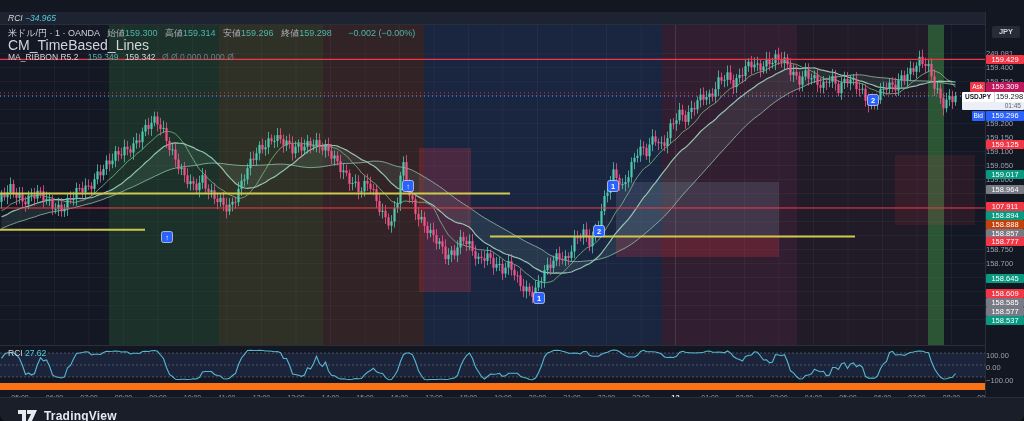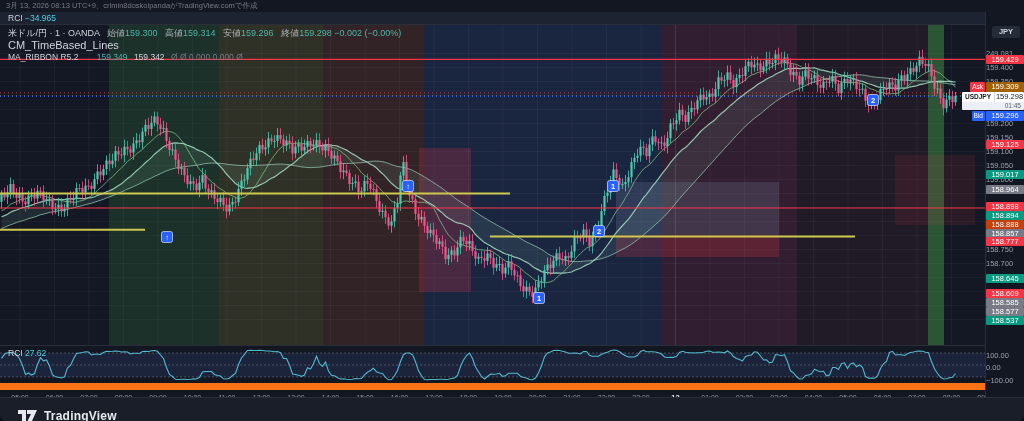--- a/index.html
+++ b/index.html
@@ -3,33 +3,33 @@
 <meta charset="utf-8">
 <style>
   html,body{margin:0;padding:0;background:#0b0e14;}
   *{box-sizing:border-box;}
   #app{position:relative;width:1024px;height:421px;background:#131722;overflow:hidden;
        font-family:"Liberation Sans","DejaVu Sans",sans-serif;border-radius:0 0 6px 6px;}
   .abs{position:absolute;}
   
   #attribution{left:0;top:0;width:1024px;height:12px;color:#787b86;font-size:7.5px;line-height:12px;padding-left:6px;white-space:nowrap;}
   
-  #rci-top-strip{left:0;top:12px;width:1024px;height:13px;background:#1d2331;border-bottom:1px solid #2a2e39;}
+  #rci-top-strip{left:0;top:12px;width:1024px;height:13px;background:#1d2331;border-bottom:1px solid #2a2e39;font-style:italic;}
   #rci-top-strip .lg{position:absolute;left:8px;top:1px;font-size:8.5px;line-height:11px;}
   .ind-name{color:#d1d4dc;}
   .cyan{color:#4dd0e1;}
   
   #legend{left:8px;top:28px;z-index:30;font-size:9px;line-height:11px;white-space:nowrap;}
   #legend .row{margin-bottom:1px;}
   .sym{color:#d1d4dc;}
   .olab{color:#b2b5be;margin-left:5px;}
   .oval{color:#4db6ac;}
-  .chg{color:#4db6ac;margin-left:0;}
+  .chg{color:#4db6ac;margin-left:14px;}
   .dim{color:#787b86;}
-  .mav1{color:#4db6ac;margin-left:16px;}
+  .mav1{color:#4db6ac;margin-left:7px;}
   .mav2{color:#d1d4dc;margin-left:4px;}
   
   #main-svg{left:0;top:25px;}
   #rci-svg{left:0;top:346px;}
   .divider{left:0;width:1024px;height:1px;background:#2a2e39;}
   
   #paxis{left:985px;top:12px;width:39px;height:385px;background:#131722;border-left:1px solid #2a2e39;z-index:20;}
   #jpy-chip{position:absolute;right:4px;top:14px;width:28px;height:12px;background:#262b38;border-radius:2px;
             color:#d1d4dc;font-size:7.5px;font-weight:bold;text-align:center;line-height:12px;}
   .ptick{position:absolute;right:2px;width:36px;color:#9aa0ae;font-size:7.5px;text-align:left;height:9px;line-height:9px;}
@@ -50,21 +50,20 @@
   
   #footer{left:0;top:397px;width:1024px;height:36px;background:#1a1e29;border-top:1px solid #2a2e39;display:flex;align-items:center;}
   #brand{color:#e6e9ef;font-size:12px;font-weight:bold;margin-left:7px;letter-spacing:0.2px;}
   #tv-logo{margin-left:18px;}
 </style>
 </head>
 <body>
 
 <div id="app">
 
-  <div id="attribution" class="abs">3月 13, 2026 08:13 UTC+9、crimin8doskoipandaがTradingView.comで作成</div>
 
   <div id="rci-top-strip" class="abs">
     <div class="lg">
       <span class="ind-name">RCI</span>
       <span class="cyan">−34.965</span>
     </div>
   </div>
 
   <svg id="main-svg" class="abs" width="985" height="320">
       <rect x="0" y="0" width="985" height="320" fill="#141824"></rect>
@@ -843,21 +842,21 @@
 
   <div id="legend" class="abs">
     <div class="row">
       <span class="sym">米ドル/円 · 1 · OANDA</span>
       <span class="olab">始値</span><span class="oval">159.300</span>
       <span class="olab">高値</span><span class="oval">159.314</span>
       <span class="olab">安値</span><span class="oval">159.296</span>
       <span class="olab">終値</span><span class="oval">159.298</span>
       <span class="chg">−0.002 (−0.00%)</span>
     </div>
-    <div class="row" style="font-size:11px;">
+    <div class="row" style="font-size:14px;">
       <span class="sym">CM_TimeBased_Lines</span>
     </div>
     <div class="row" style="font-size:8.5px;">
       <span class="sym">MA_RIBBON R5.2</span>
       <span class="mav1">159.349</span>
       <span class="mav2">159.342</span>
       <span class="dim" style="margin-left:4px;">Ø Ø  0.000  0.000  Ø</span>
     </div>
   </div>
 
@@ -882,35 +881,35 @@
         <div class="ptick" style="top: 218.94px;">158.800</div>
         <div class="ptick" style="top: 232.94px;">158.750</div>
         <div class="ptick" style="top: 246.94px;">158.700</div>
         <div class="ptick" style="top: 302.94px;">158.500</div>
       </div>
     <div id="marks-host">
         <div class="pmark" style="top: 42.82px; background: rgb(242, 54, 69);">159.429</div>
         <div class="pmark" style="top: 127.94px; background: rgb(242, 54, 69);">159.125</div>
         <div class="pmark" style="top: 158.18px; background: rgb(8, 153, 129);">159.017</div>
         <div class="pmark" style="top: 173.02px; background: rgb(120, 123, 134);">158.964</div>
-        <div class="pmark" style="top: 189.5px; background: rgb(242, 54, 69);">158.898</div>
+        <div class="pmark" style="top: 189.5px; background: rgb(242, 54, 69);">107.911</div>
         <div class="pmark" style="top: 198.5px; background: rgb(8, 153, 129);">158.894</div>
         <div class="pmark" style="top: 207.5px; background: #c2410c;">158.888</div>
         <div class="pmark" style="top: 216.5px; background: rgb(120, 123, 134);">158.857</div>
         <div class="pmark" style="top: 225.38px; background: rgb(242, 54, 69);">158.777</div>
         <div class="pmark" style="top: 262.34px; background: rgb(8, 153, 129);">158.645</div>
         <div class="pmark" style="top: 276.5px; background: rgb(242, 54, 69);">158.609</div>
         <div class="pmark" style="top: 285.5px; background: rgb(120, 123, 134);">158.585</div>
         <div class="pmark" style="top: 294.5px; background: rgb(120, 123, 134);">158.577</div>
         <div class="pmark" style="top: 303.5px; background: rgb(8, 153, 129);">158.537</div>
       </div>
 
     <div class="tagrow" style="top:70px;">
       <span class="tag" style="background:#f23645;">Ask</span>
-      <span class="tagprice" style="background:#a16207;">159.309</span>
+      <span class="tagprice" style="background:#be185d;">159.309</span>
     </div>
     <div id="lastbox" style="top:80px;">
       <div class="r1">
         <span class="s">USDJPY</span>
         <span class="p">159.298</span>
       </div>
       <div class="r2">01:45</div>
     </div>
     <div class="tagrow" style="top:99px;">
       <span class="tag" style="background:#2962ff;">Bid</span>

